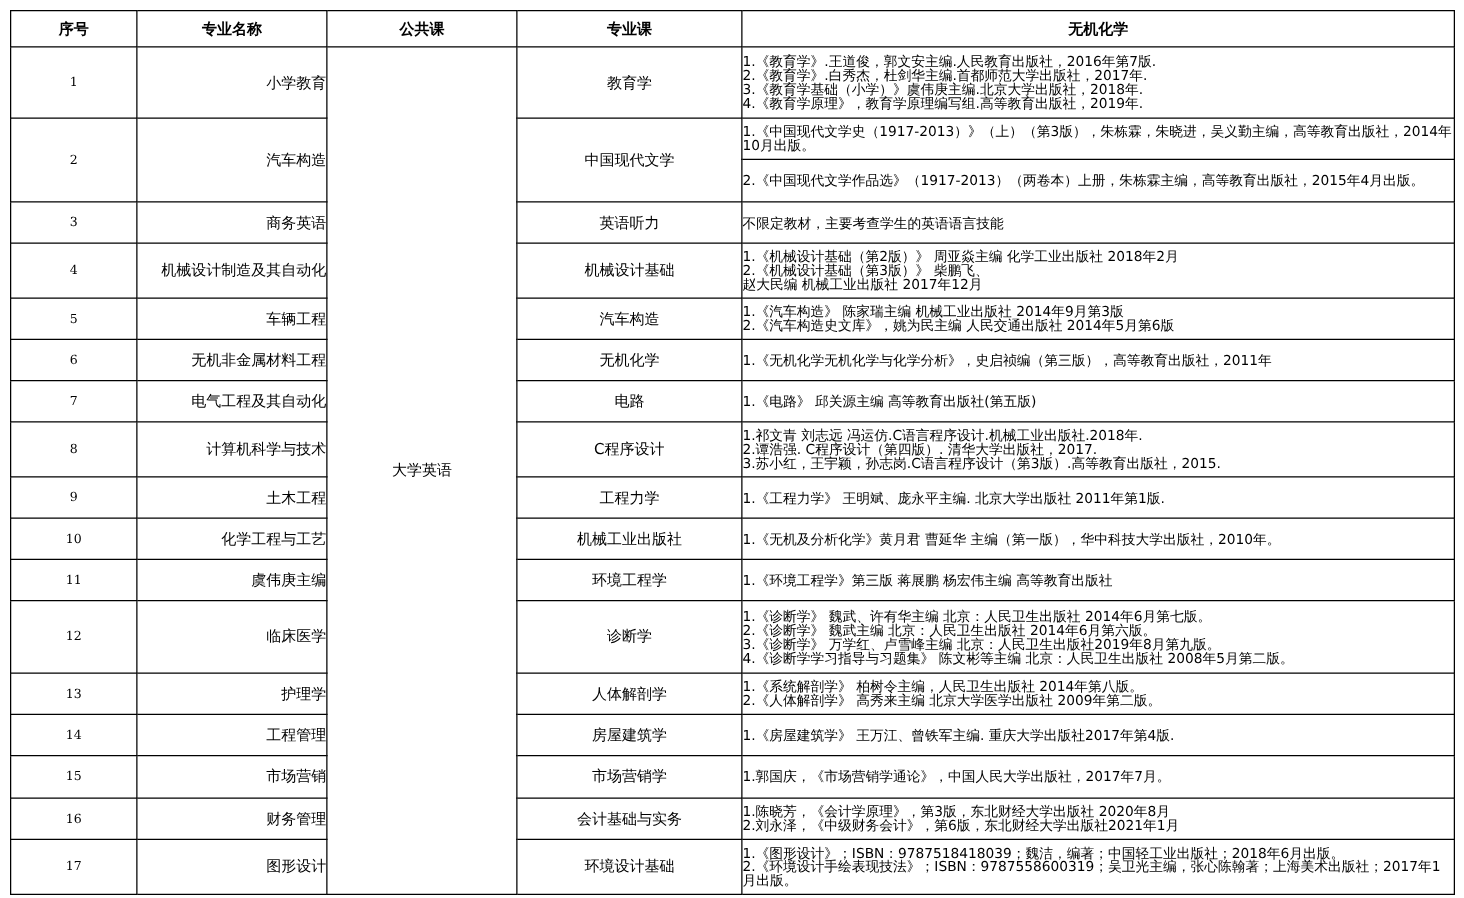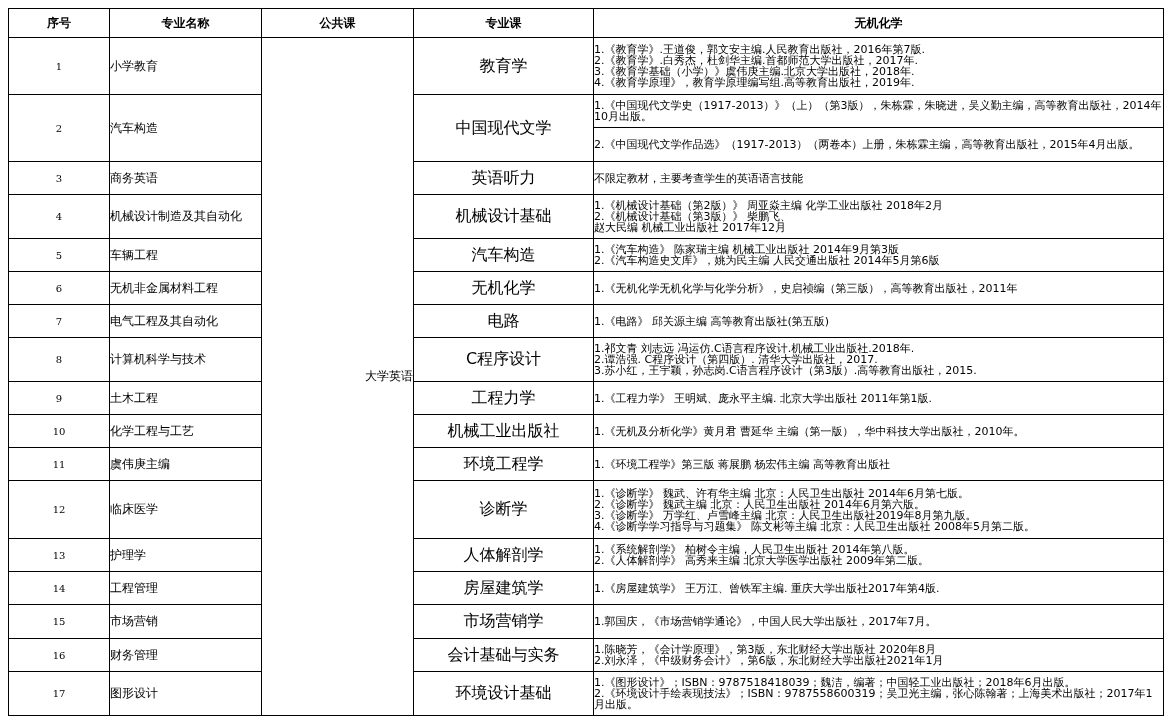--- a/index.html
+++ b/index.html
@@ -2,23 +2,23 @@
 <html><head>
 <meta charset="utf-8">
 <style>
   html, body { margin: 0; padding: 0; background: #ffffff; }
   body { width: 1171px; height: 718px; overflow: hidden; position: relative;
          font-family: "DejaVu Sans", "Liberation Sans", sans-serif; color: #000; }
   table.grid { position: absolute; left: 8px; top: 8px; border-collapse: collapse; table-layout: fixed; width: 1155px; }
   table.grid td, table.grid th { border: 1px solid #000; padding: 0; vertical-align: middle; }
   th { font-weight: bold; font-size: 12px; text-align: center; height: 28px; }
   td.seq { text-align: center; font-size: 10px; font-family: "DejaVu Serif", "Liberation Serif", serif; }
-  td.major { text-align: left; font-size: 12px; padding-left: 1px; }
-  td.pub { text-align: right; font-size: 12px; }
-  td.course { text-align: center; font-size: 16px; }
+  td.major { text-align: right; font-size: 12px; padding-left: 1px; }
+  td.pub { text-align: center; font-size: 12px; }
+  td.course { text-align: center; font-size: 12px; }
   td.books { text-align: left; font-size: 11px; line-height: 11px; padding-left: 1px; padding-right: 2px; }
   .line { display: block; white-space: nowrap; }
   .wrap { white-space: normal; }
   .right { display: block; }
 </style>
 </head>
 <body>
 
 <table class="grid">
   <colgroup>

